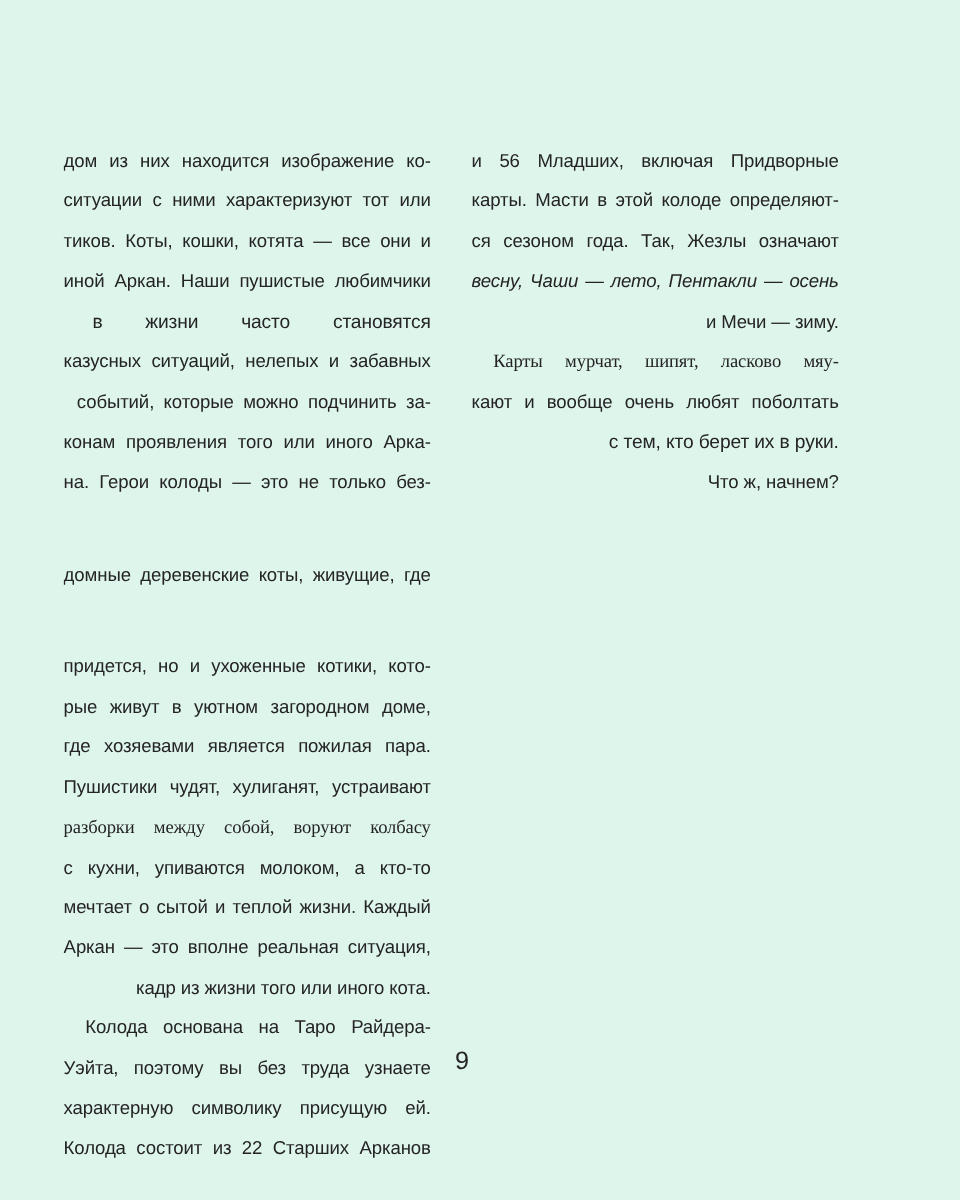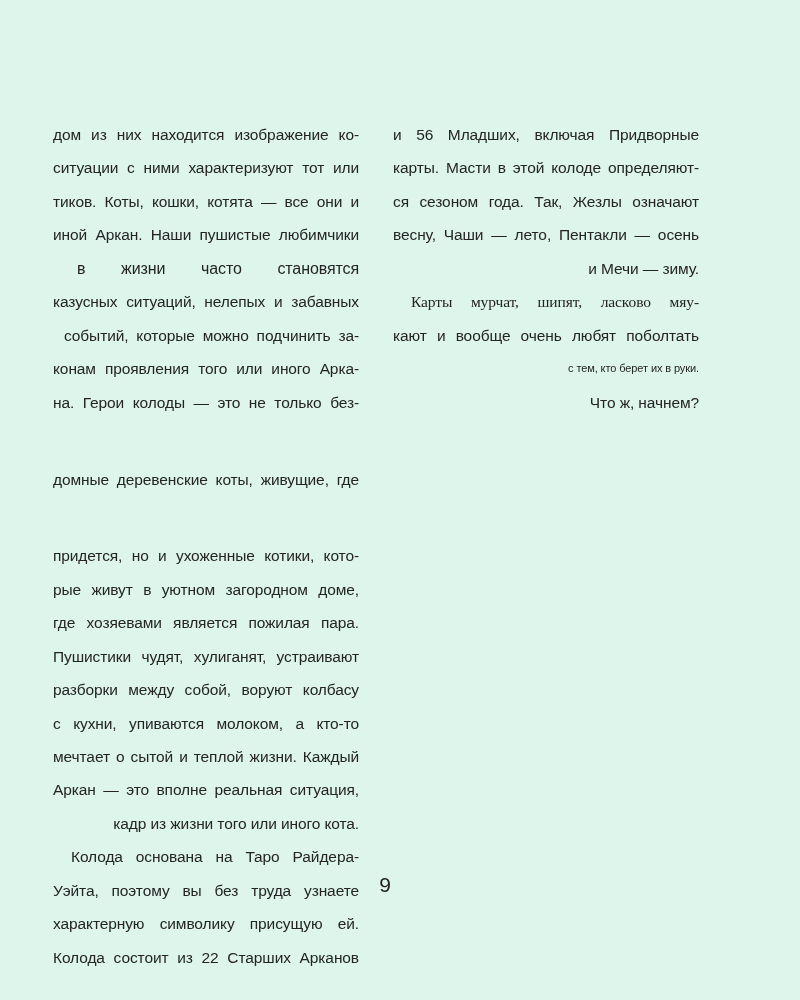--- a/index.html
+++ b/index.html
@@ -63,35 +63,35 @@
       <div class="line just" style="font-size: 16px; margin-left: 24px;">в жизни часто становятся виновниками</div>
       <div class="line just" style="font-size: 15.5px;">казусных ситуаций, нелепых и забавных</div>
       <div class="line just" style="font-size: 15.5px; margin-left: 11px;">событий, которые можно подчинить за-</div>
       <div class="line just" style="font-size: 15.5px;">конам проявления того или иного Арка-</div>
       <div class="line just" style="font-size: 15.5px;">на. Герои колоды — это не только без-</div>
       <div class="line just" style="font-size: 15.5px; margin-top: 44px;">домные деревенские коты, живущие, где</div>
       <div class="line just" style="font-size: 15.5px; margin-top: 43px;">придется, но и ухоженные котики, кото-</div>
       <div class="line just" style="font-size: 15.5px;">рые живут в уютном загородном доме,</div>
       <div class="line just" style="font-size: 15.5px;">где хозяевами является пожилая пара.</div>
       <div class="line just" style="font-size: 15.5px;">Пушистики чудят, хулиганят, устраивают</div>
-      <div class="line just" style="font-size: 15.5px;">разборки между собой, воруют колбасу</div>
+      <div class="line just" style="font-size: 15.5px; font-family: Liberation Serif, serif;">разборки между собой, воруют колбасу</div>
       <div class="line just" style="font-size: 15.5px;">с кухни, упиваются молоком, а кто-то</div>
       <div class="line just" style="font-size: 15.5px;">мечтает о сытой и теплой жизни. Каждый</div>
       <div class="line just" style="font-size: 15.5px;">Аркан — это вполне реальная ситуация,</div>
       <div class="line" style="font-size: 15.5px;">кадр из жизни того или иного кота.</div>
       <div class="line just indent" style="font-size: 15.5px;">Колода основана на Таро Райдера-</div>
       <div class="line just" style="font-size: 15.5px;">Уэйта, поэтому вы без труда узнаете</div>
       <div class="line just" style="font-size: 15.5px;">характерную символику присущую ей.</div>
       <div class="line just" style="font-size: 15.5px;">Колода состоит из 22 Старших Арканов</div>
     </div>
   <div class="column column-right" id="col-right">
       <div class="line just" style="font-size: 15.5px;">и 56 Младших, включая Придворные</div>
       <div class="line just" style="font-size: 15.5px;">карты. Масти в этой колоде определяют-</div>
       <div class="line just" style="font-size: 15.5px;">ся сезоном года. Так, Жезлы означают</div>
-      <div class="line just" style="font-size: 15.5px;">весну, Чаши — лето, Пентакли — осень</div>
+      <div class="line just" style="font-size: 15.5px; font-style: italic;">весну, Чаши — лето, Пентакли — осень</div>
       <div class="line" style="font-size: 15.5px;">и Мечи — зиму.</div>
       <div class="line just indent" style="font-size: 15.5px; font-family: Liberation Serif, serif;">Карты мурчат, шипят, ласково мяу-</div>
       <div class="line just" style="font-size: 15.5px;">кают и вообще очень любят поболтать</div>
-      <div class="line" style="font-size: 11px;">с тем, кто берет их в руки.</div>
+      <div class="line" style="font-size: 16px;">с тем, кто берет их в руки.</div>
       <div class="line indent" style="font-size: 15.5px;">Что ж, начнем?</div>
     </div>
   <div class="page-number">9</div>
 </div>
 
 </body></html>

